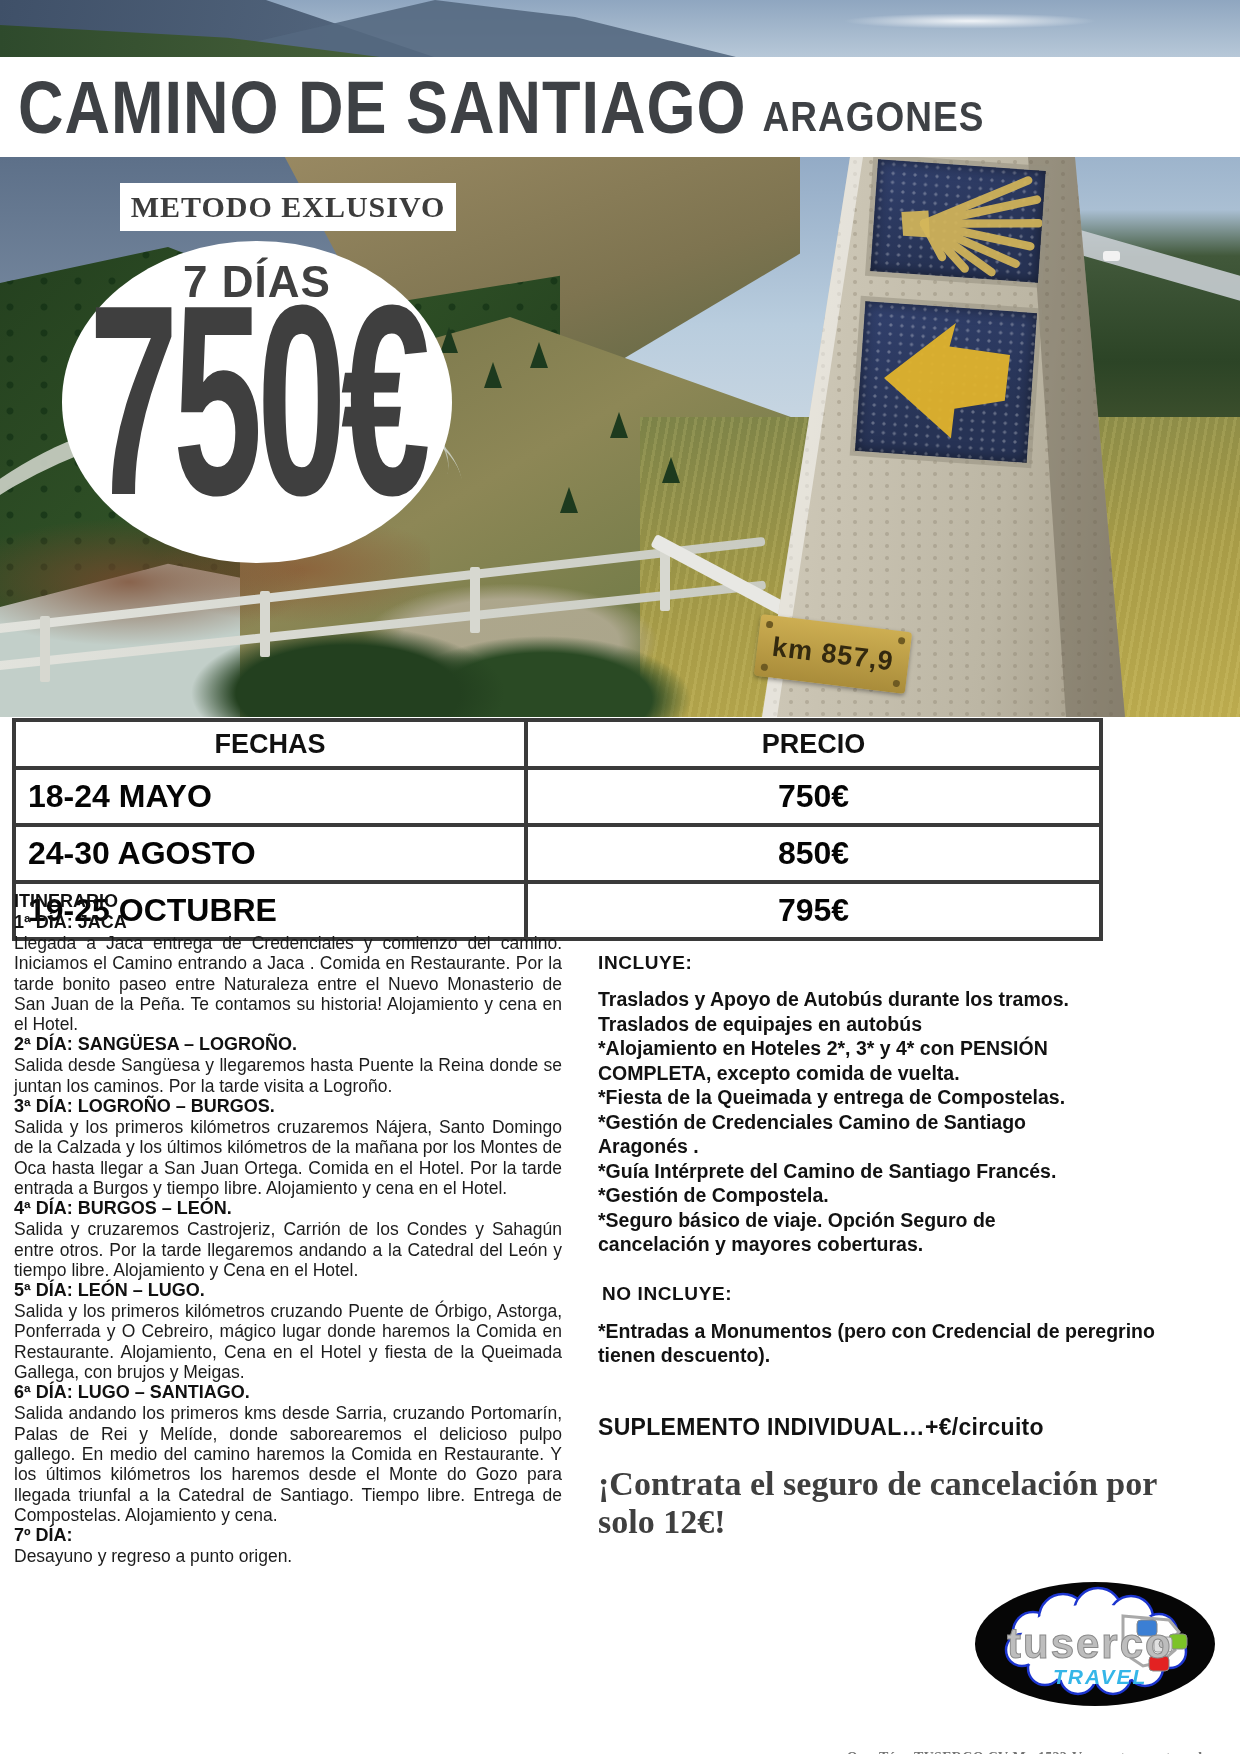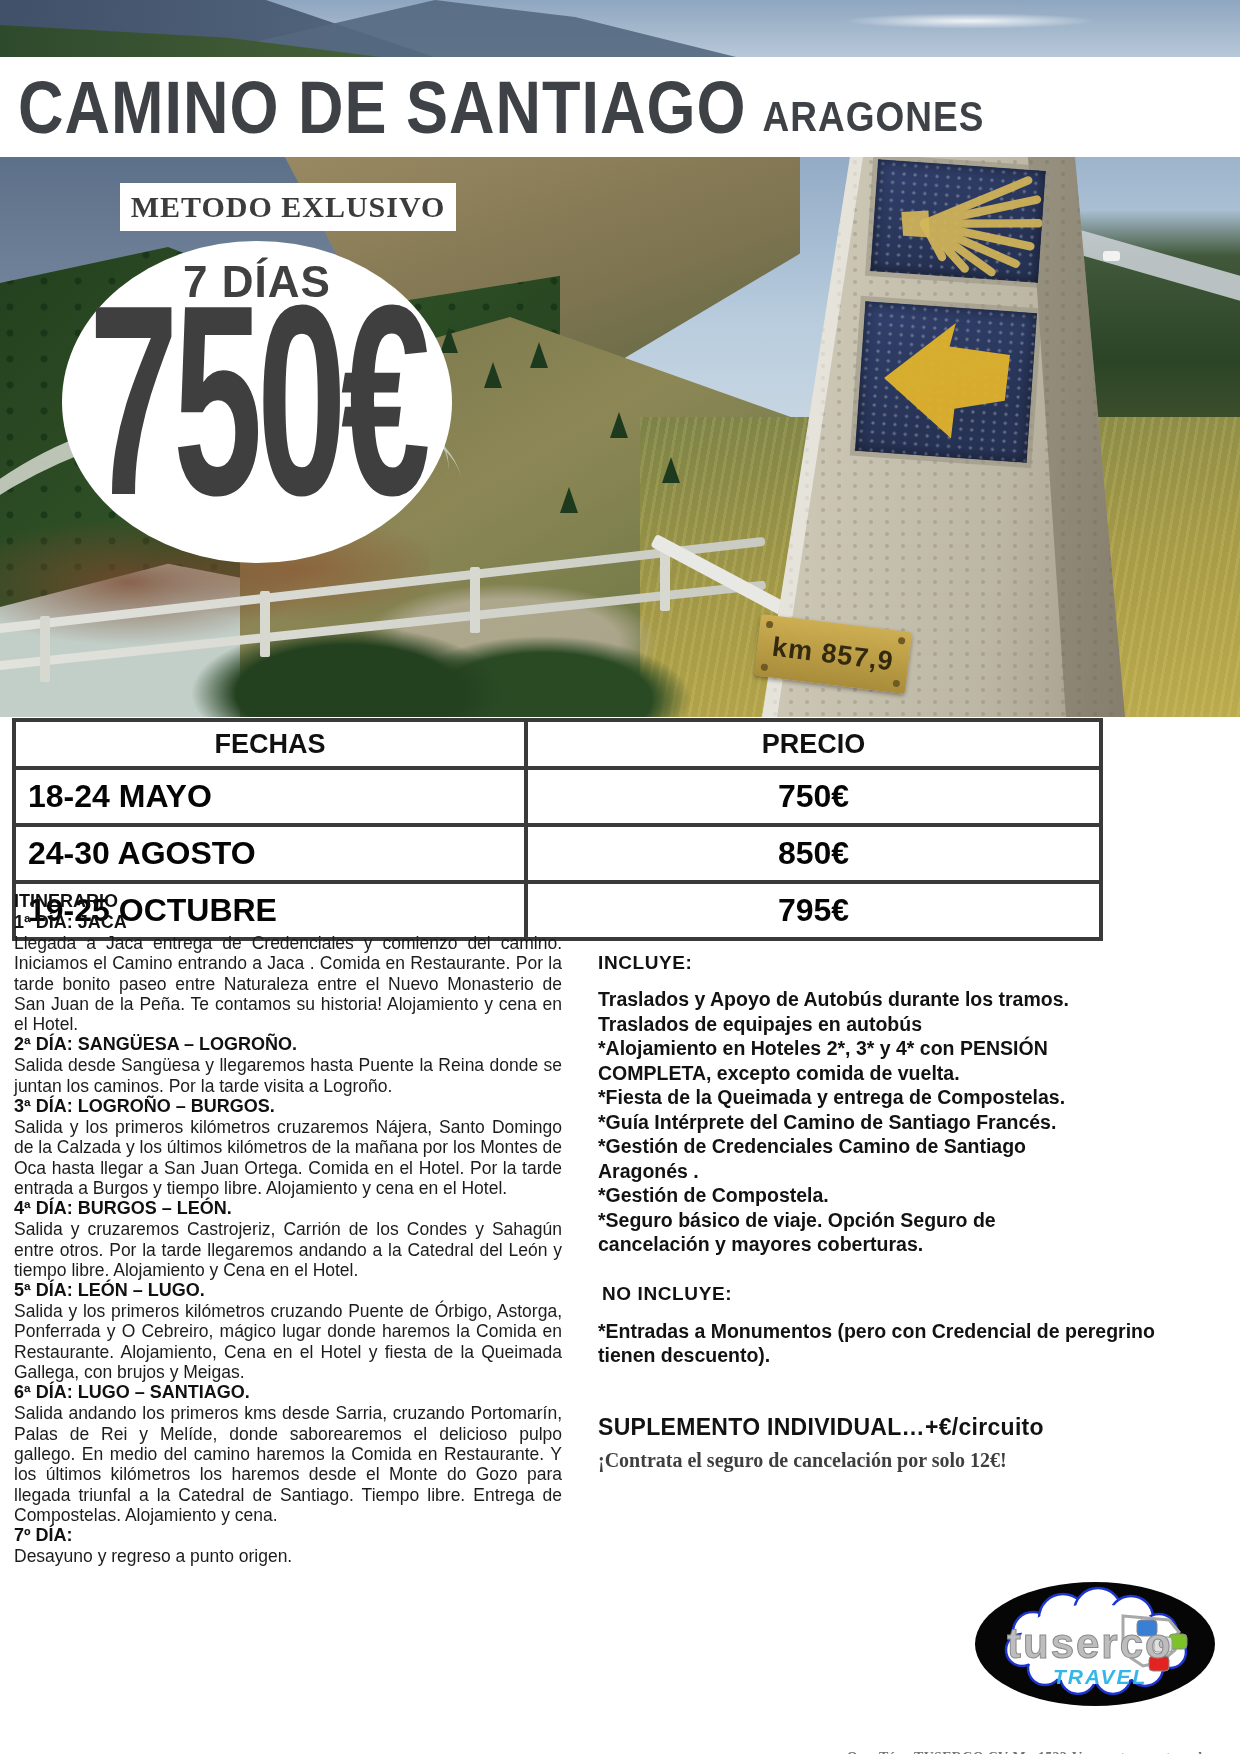--- a/index.html
+++ b/index.html
@@ -121,21 +121,21 @@
             font-size:17.5px;line-height:20.3px;text-align:justify;}
   .itin-heading,.day-title{font-weight:bold;font-size:18px;line-height:21px;text-align:left;color:#111;}
   .day-text{margin:0;}
 
   .col-right{position:absolute;left:598px;top:952px;width:600px;color:#121212;font-weight:bold;}
   .inc-heading{font-size:19px;letter-spacing:.6px;margin:0 0 13px 0;}
   .inc-item{width:492px;font-size:19.5px;line-height:24.5px;margin:0;}
   .noinc-heading{font-size:19px;letter-spacing:.6px;margin:26px 0 14px 4px;}
   .noinc-item{width:600px;font-size:19.5px;line-height:24.5px;margin:0;}
   .supplement{margin-top:46px;font-size:23px;letter-spacing:.3px;}
-  .insurance{margin-top:8px;font-family:"Liberation Serif",serif;font-size:20px;color:#3f3f3f;
+  .insurance{margin-top:24px;font-family:"Liberation Serif",serif;font-size:34px;color:#3f3f3f;
              font-weight:bold;}
 
   
   .logo{position:absolute;left:973px;top:1580px;width:244px;height:128px;}
   .org-line{position:absolute;left:0;top:1722px;width:1232px;text-align:right;
             font-family:"Liberation Serif",serif;font-weight:bold;font-size:14px;
             color:#737373;letter-spacing:.3px;margin-top:28px;}
 </style>
 </head>
 <body>
@@ -266,22 +266,22 @@
       <div class="day-title">7º DÍA:</div>
       <p class="day-text">Desayuno y regreso a punto origen.</p>
     </div>
   </div>
 
   <div class="col-right">
     <div class="inc-heading">INCLUYE:</div>
     <p class="inc-item">Traslados y Apoyo de Autobús durante los tramos. Traslados de equipajes en autobús</p>
     <p class="inc-item">*Alojamiento en Hoteles 2*, 3* y 4* con PENSIÓN COMPLETA, excepto comida de vuelta.</p>
     <p class="inc-item">*Fiesta de la Queimada y entrega de Compostelas.</p>
+    <p class="inc-item">*Gestión de Credenciales Camino de Santiago Aragonés .</p>
     <p class="inc-item">*Guía Intérprete del Camino de Santiago Francés.</p>
-    <p class="inc-item">*Gestión de Credenciales Camino de Santiago Aragonés .</p>
     <p class="inc-item">*Gestión de Compostela.</p>
     <p class="inc-item">*Seguro básico de viaje. Opción Seguro de cancelación y mayores coberturas.</p>
     <div class="noinc-heading">NO INCLUYE:</div>
     <p class="noinc-item">*Entradas a Monumentos (pero con Credencial de peregrino tienen descuento).</p>
     <div class="supplement">SUPLEMENTO INDIVIDUAL…+€/circuito</div>
     <div class="insurance">¡Contrata el seguro de cancelación por solo 12€!</div>
   </div>
 
   <div class="logo">
     <svg width="244" height="128" viewBox="0 0 244 128">

